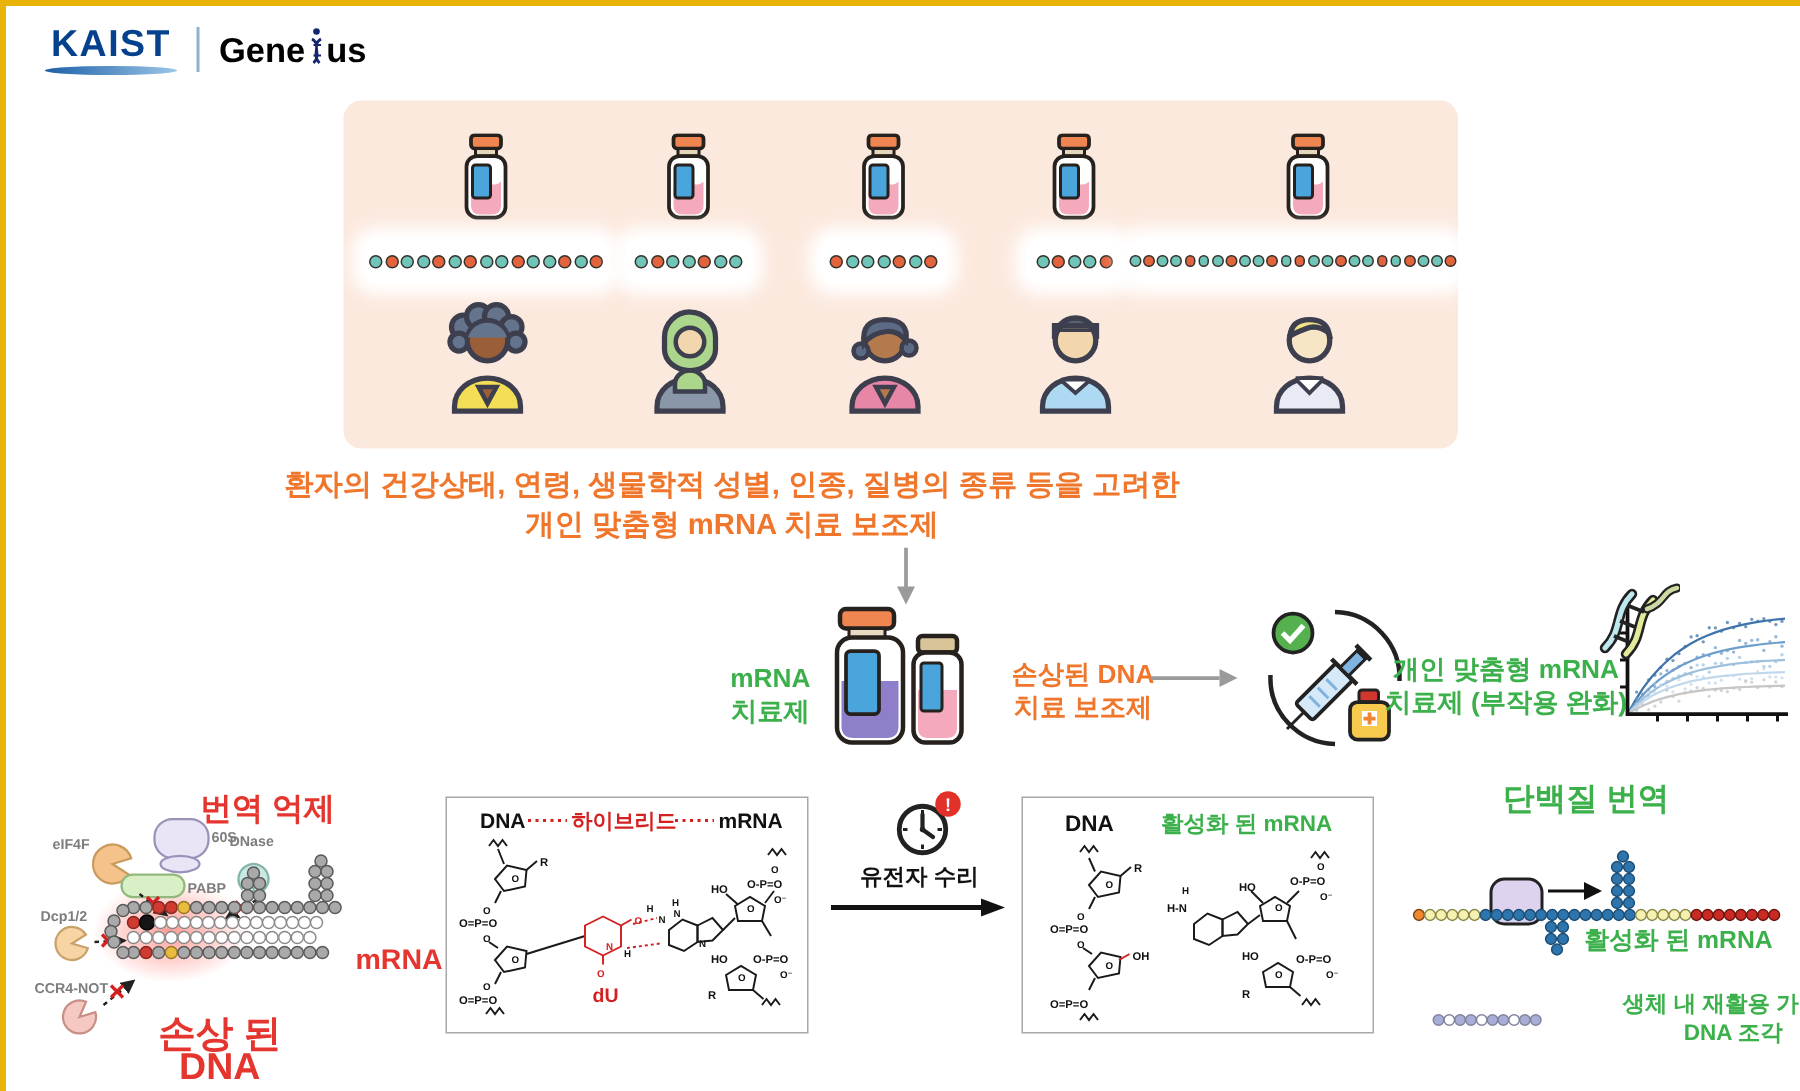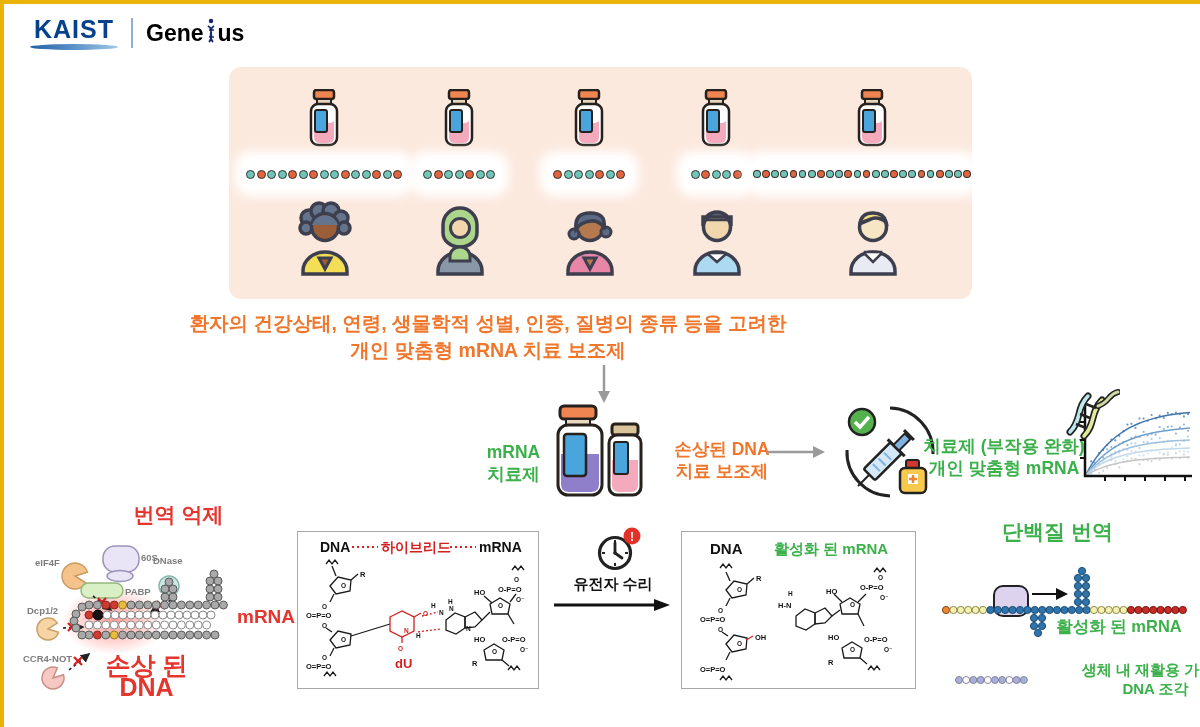--- a/index.html
+++ b/index.html
@@ -1,20 +1,20 @@
 <!DOCTYPE html>
 <html><head>
 <meta charset="utf-8">
 <style>
   html,body{margin:0;padding:0;background:#fff;}
   #canvas{position:relative;width:1198px;height:725px;border:4px solid #eab308;background:#fff;
           font-family:"Liberation Sans","DejaVu Sans",sans-serif;overflow:hidden;padding-left:33px;}
   .abs{position:absolute;}
   .b{font-weight:800;}
-  .or{color:#F0762B;} .gr{color:#3CB04B;} .rd{color:#E5352F;}
+  .or{color:#F0762B;} .gr{color:#3CB04B;} .rd{color:#E5352F;margin-top:24px;}
   .ctr{text-align:center;}
   
   #logo{left:26px;top:12px;display:flex;align-items:center;}
   #kaist-wrap{display:flex;flex-direction:column;align-items:center;}
   #kaist-text{font-size:25px;font-weight:800;color:#05418C;letter-spacing:1px;line-height:26px;}
   #kaist-swoosh{width:88px;height:6px;border-radius:50%;background:linear-gradient(90deg,#1d5fa8,#9cc6e8);margin-top:2px;}
   #logo-divider{width:2px;height:30px;background:#8fb0d0;margin:0 13px;}
   .brand-text{font-size:23px;font-weight:800;color:#000000;}
   
   #peach-panel{left:225px;top:63px;width:743px;height:232px;border-radius:12px;background:#FCE9DE;}
@@ -288,22 +288,22 @@
     </g>
     <g>
         <rect x="66" y="58" width="13" height="8" rx="2" fill="#d2372e" stroke="#222" stroke-width="2"></rect>
         <rect x="60" y="66" width="26" height="25" rx="5" fill="#f7c94c" stroke="#222" stroke-width="2.5"></rect>
         <rect x="68" y="72" width="10" height="10" fill="#fff" stroke="none"></rect>
         <path d="M73,73 v8 M69,77 h8" stroke="#ef8530" stroke-width="2.5"></path>
       </g>
   </svg>
 
   <div id="result-label" class="abs ctr b gr">
+    <div>개인 맞춤형 mRNA</div>
     <div>치료제 (부작용 완화)</div>
-    <div>개인 맞춤형 mRNA</div>
   </div>
 
   <svg class="abs" style="left:1066px;top:396px" width="130" height="96" viewBox="0 0 130 96">
     <g id="mini-plot" transform="translate(15,4)">
         <path d="M0.0,72.0L5.3,62.7L10.5,54.6L15.8,47.7L21.0,41.8L26.3,36.7L31.5,32.3L36.8,28.5L42.0,25.2L47.3,22.4L52.5,20.0L57.8,17.9L63.0,16.1L68.3,14.6L73.5,13.2L78.8,12.1L84.0,11.1L89.3,10.3L94.5,9.5L99.8,8.9L105.0,8.4" fill="none" stroke="#3f74ab" stroke-width="1.5"></path>
         <circle cx="2.0" cy="71.0" r="1.1" fill="#3f74ab" fill-opacity="0.75"></circle>
         <circle cx="6.1" cy="57.4" r="1.1" fill="#3f74ab" fill-opacity="0.75"></circle>
         <circle cx="10.1" cy="59.4" r="1.1" fill="#3f74ab" fill-opacity="0.75"></circle>
         <circle cx="14.1" cy="49.2" r="1.1" fill="#3f74ab" fill-opacity="0.75"></circle>
         <circle cx="18.2" cy="46.1" r="1.1" fill="#3f74ab" fill-opacity="0.75"></circle>

